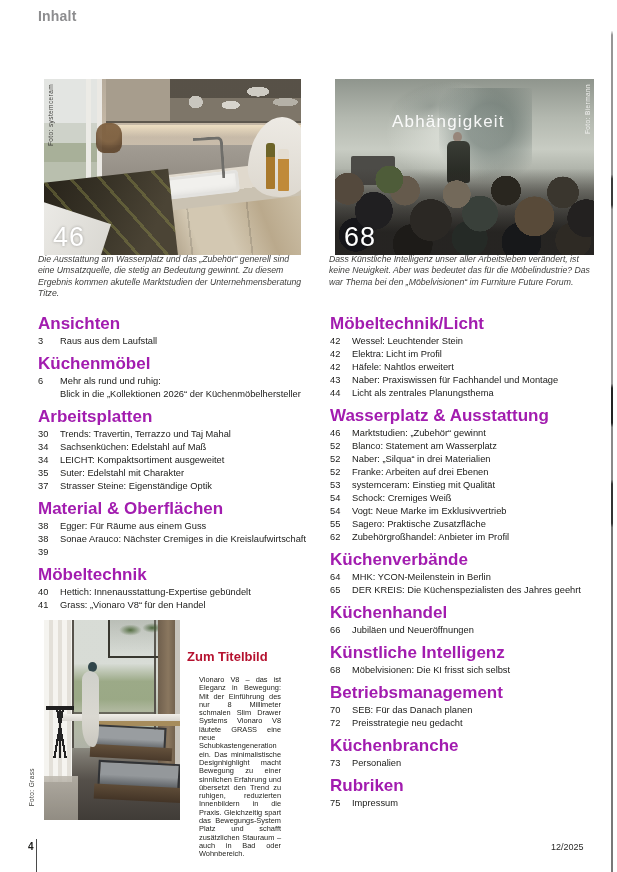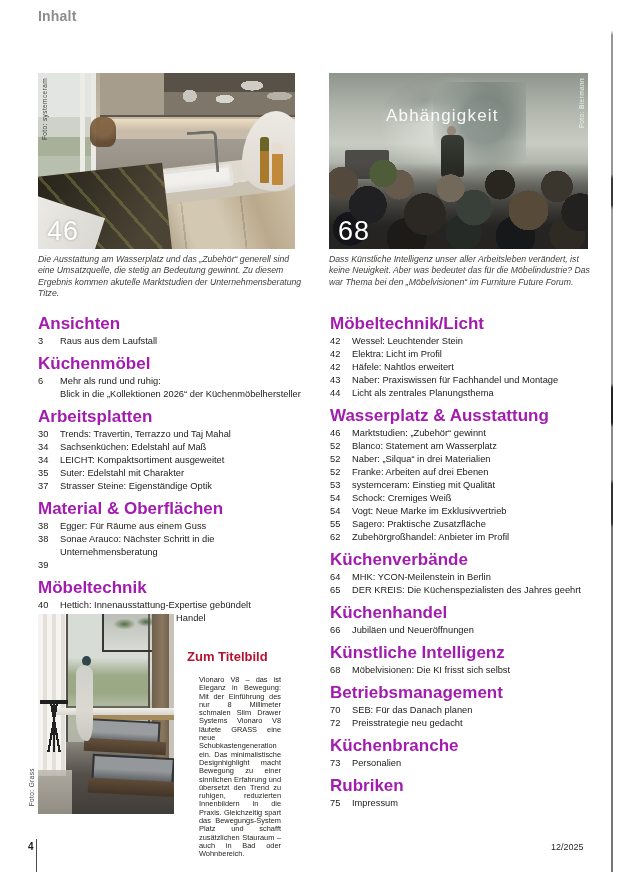--- a/index.html
+++ b/index.html
@@ -5,21 +5,21 @@
   html,body { margin:0; padding:0; background:#ffffff; }
   * { box-sizing:border-box; }
   .page { position:relative; width:617px; height:872px; background:#ffffff;
           font-family:"Liberation Sans", sans-serif; overflow:hidden; }
 
   
   .inhalt { position:absolute; left:38px; top:8px; margin:0; font-size:14px;
             font-weight:600; color:#8d8d8f; letter-spacing:.2px; }
 
   
-  .photo { position:absolute; margin:0; overflow:hidden; background:#ec4899;padding-left:12px; }
+  .photo { position:absolute; margin:6px; overflow:hidden; background:#ec4899;padding-left:12px; }
   .photo > div { position:absolute; }
   .p-left  { left:38px;  top:73px;  width:257px; height:176px; }
   .p-right { left:329px; top:73px;  width:259px; height:176px; }
   .p-cover { left:38px;  top:614px; width:136px; height:200px; }
 
   .pnum { position:absolute; left:9px; bottom:2px; font-size:27px; font-weight:300;
           color:#fff; letter-spacing:1px; text-shadow:0 0 3px rgba(0,0,0,.3); z-index:5; }
   .credit { position:absolute; font-size:6.5px; letter-spacing:.4px; z-index:5;
             writing-mode:vertical-rl; transform:rotate(180deg); }
   .credit.dark  { color:#3e3e3a; }
@@ -279,21 +279,21 @@
         <h2 class="sec-h">Material &amp; Oberflächen</h2>
         <div class="entry">
           <div class="line">
             <span class="num">38</span>
             <span class="txt">Egger: Für Räume aus einem Guss</span>
           </div>
         </div>
         <div class="entry">
           <div class="line">
             <span class="num">38</span>
-            <span class="txt">Sonae Arauco: Nächster Schritt in die Unternehmensberatung</span>
+            <span class="txt">Sonae Arauco: Nächster Cremiges in die Kreislaufwirtschaft</span>
           </div>
         </div>
         <div class="entry">
           <div class="line">
             <span class="num">39</span>
           </div>
         </div>
       </section>
       <section class="toc-sec">
         <h2 class="sec-h">Möbeltechnik</h2>

